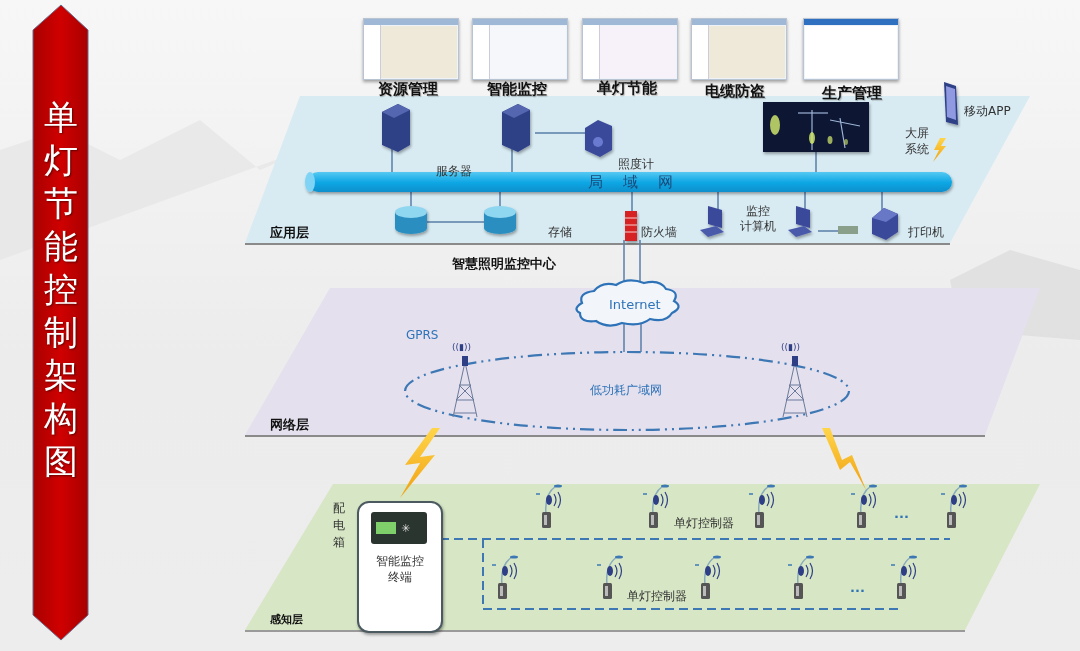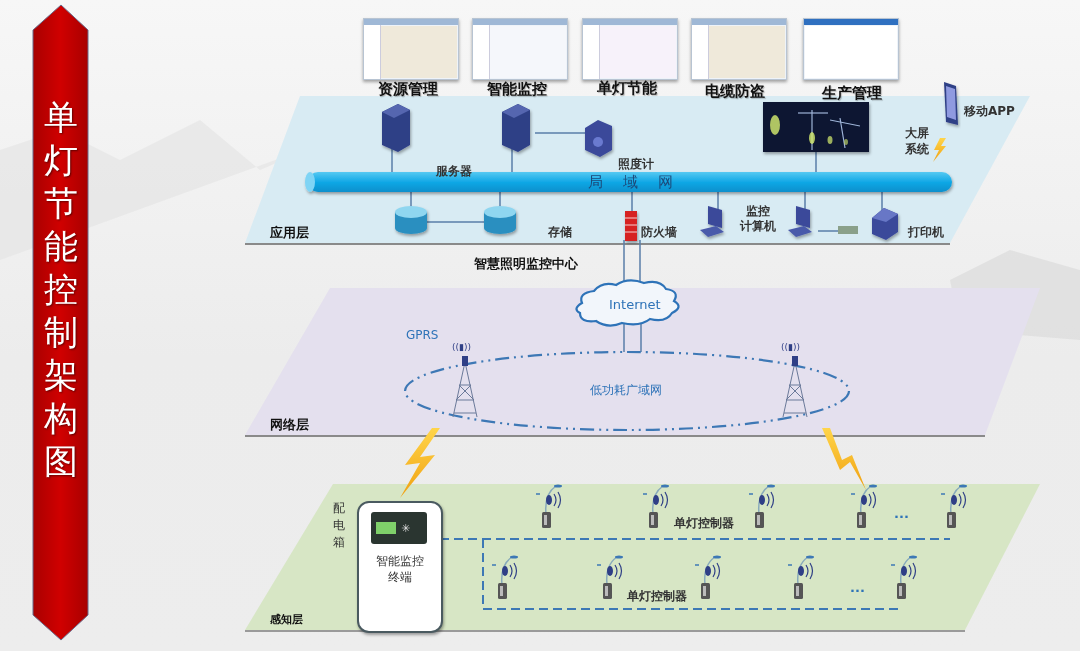--- a/index.html
+++ b/index.html
@@ -6,21 +6,21 @@
   body {
     width:1080px; height:651px; overflow:hidden; position:relative;
     background: linear-gradient(180deg,#f7f7f7 0%,#ececec 55%,#ededed 100%);
     font-family: "DejaVu Sans", sans-serif;
   }
   .abs { position:absolute; }
   svg.layer-svg { position:absolute; left:0; top:0; }
   .txt { position:absolute; white-space:nowrap; color:#333; }
   .bold { font-weight:bold; color:#111; }
   .app-label { font-size:15px; font-weight:bold; color:#111; text-shadow:1px 1px 1px rgba(0,0,0,.25); }
-  .small { font-size:12px; color:#333;font-weight:bold; }
+  .small { font-size:12px; color:#333; }
   .blue { color:#2e73b8; }
   
   .banner-text { position:absolute; left:34px; width:54px; text-align:center; top:96px;
     font-family:"DejaVu Serif", serif; font-size:34px; line-height:43px; color:#fff;
     text-shadow:1px 1px 2px rgba(0,0,0,.5); }
   .banner-text span { display:block; }
   
   .thumb { position:absolute; width:94px; height:60px; background:#eef3f9; border:1px solid #b8c4d2;
     box-shadow:0 2px 3px rgba(0,0,0,.35); overflow:hidden; }
   .thumb .bar { height:6px; background:#9fb8d6; }
@@ -343,21 +343,21 @@
   <div>监控</div>
   <div>计算机</div>
 </div>
 <div class="txt small" style="left:908px;top:224px;">打印机</div>
 <div class="txt small" style="left:905px;top:125px;line-height:16px;">
   <div>大屏</div>
   <div>系统</div>
 </div>
 <div class="txt small" style="left:964px;top:103px;">移动APP</div>
 <div class="txt bold" style="left:270px;top:224px;font-size:13px;">应用层</div>
-<div class="txt bold" style="left:452px;top:255px;font-size:13px;margin-left:22px;">智慧照明监控中心</div>
+<div class="txt bold" style="left:452px;top:255px;font-size:13px;">智慧照明监控中心</div>
 
 <div class="txt blue" style="left:609px;top:297px;font-size:13px;">Internet</div>
 <div class="txt blue" style="left:406px;top:328px;font-size:12px;">GPRS</div>
 <div class="txt blue" style="left:590px;top:382px;font-size:12px;">低功耗广域网</div>
 <div class="txt bold" style="left:270px;top:416px;font-size:13px;">网络层</div>
 
 <div class="abs" style="left:333px;top:500px;font-size:12px;color:#333;line-height:17px;width:14px;">
   <div>配</div>
   <div>电</div>
   <div>箱</div>

